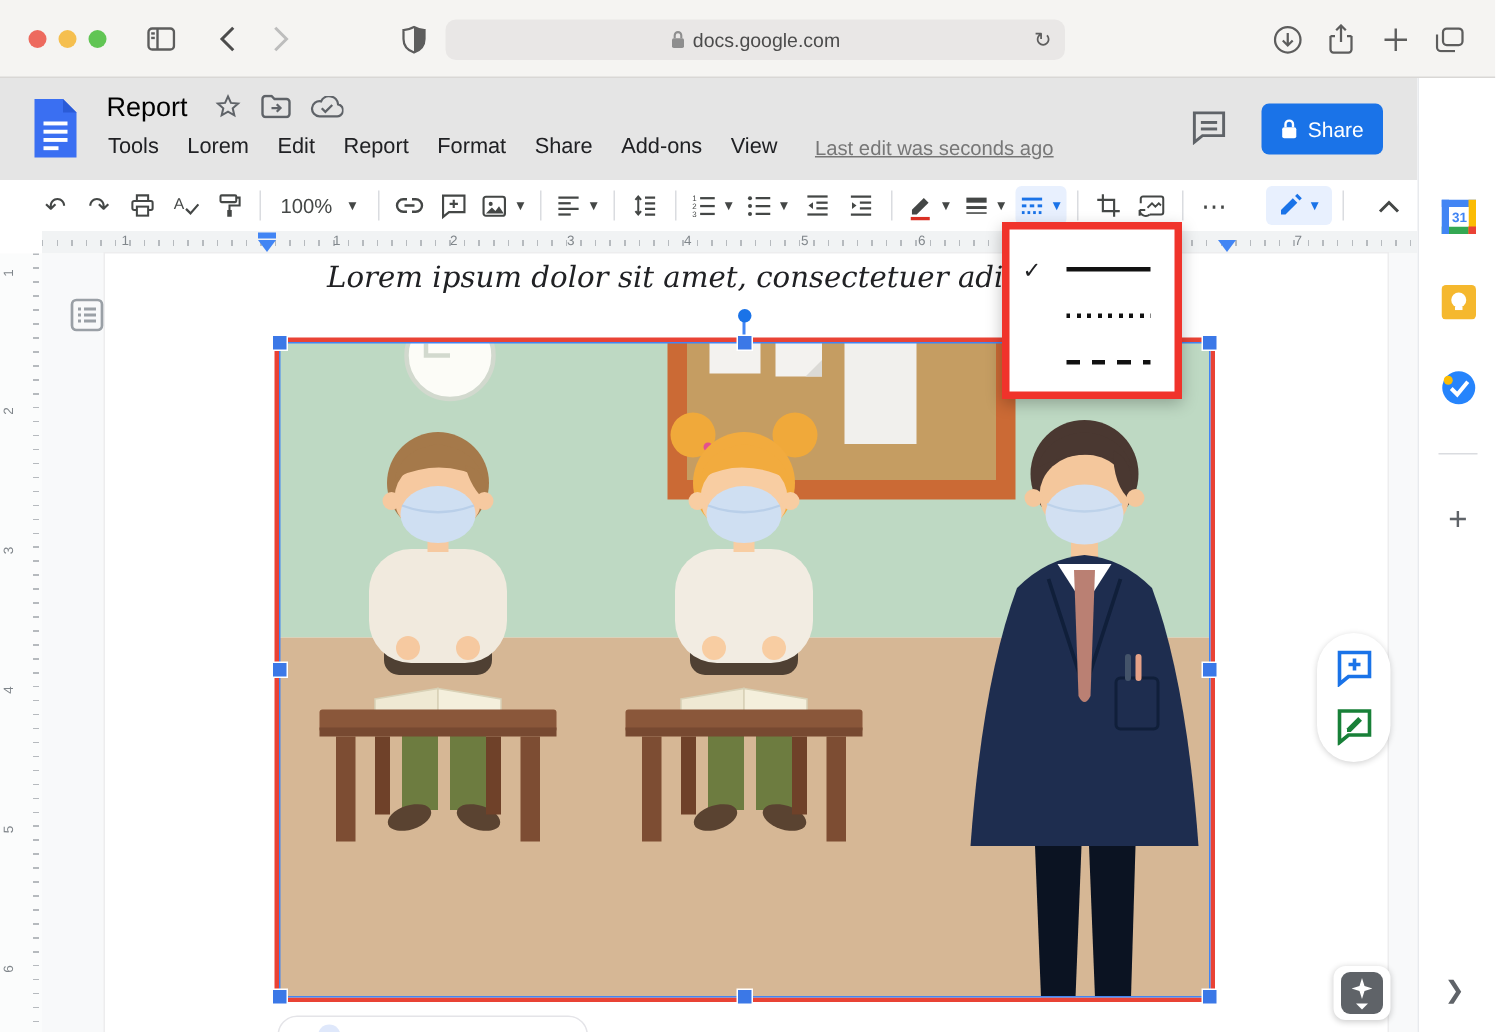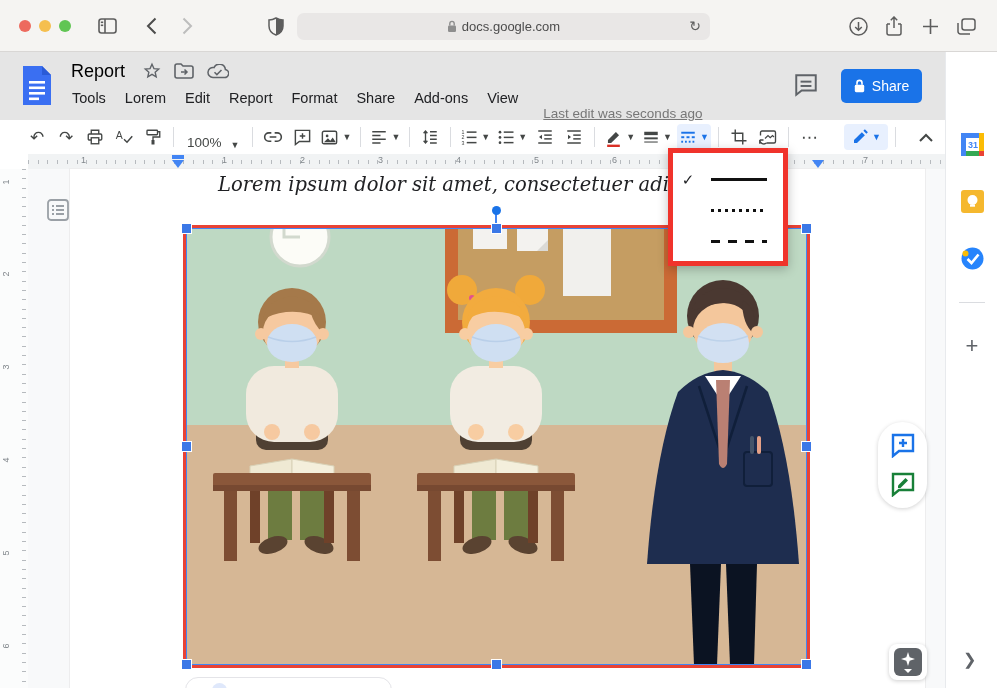--- a/index.html
+++ b/index.html
@@ -17,34 +17,34 @@
   .url-bar { position:absolute; left:297px; top:13px; width:413px; height:27px; background:#e9e7e6; border-radius:7px; display:flex; align-items:center; justify-content:center; gap:5px; color:#4c4c4c; font-size:13px; }
   .url-reload { position:absolute; right:9px; top:5px; color:#5d5d5d; font-size:14px; }
 
   
   .docs-header { position:absolute; left:0; top:52px; width:945px; height:68px; background:#e5e5e5; }
   .docs-logo { position:absolute; left:21px; top:12px; }
   .doc-title { position:absolute; left:71px; top:9px; font-size:18px; color:#000; }
   .title-ics { position:absolute; left:143px; top:10px; display:flex; gap:13px; color:#5f6368; align-items:center; }
   .menubar { position:absolute; left:72px; top:38px; display:flex; gap:19px; font-size:14.5px; color:#202124; }
   .menubar span { cursor:default; }
-  .last-edit { font-size:13.5px; color:#777; text-decoration:underline; margin-left:6px; align-self:center;margin-top:16px; }
+  .last-edit { font-size:13.5px; color:#777; text-decoration:underline; margin-left:6px; align-self:center; }
   .hdr-comment { position:absolute; left:793px; top:20px; color:#5f6368; }
   .share-btn { position:absolute; left:841px; top:17px; width:81px; height:34px; background:#1a73e8; border:none; border-radius:5px; color:#fff; font-size:14px; display:flex; align-items:center; justify-content:center; gap:7px; }
   .avatar { position:absolute; left:945px; top:18px; width:31px; height:31px; border-radius:50%;
             background:radial-gradient(circle at 50% 38%, #caa477 0 24%, #4a3a2b 25% 55%, #2c3042 56% 100%); border:1px solid #e0e0e0; }
 
   
   .toolbar { position:absolute; left:24px; top:120px; width:915px; height:34px; display:flex; align-items:center; gap:3px; color:#444746; }
   .tbtn { height:26px; min-width:26px; border-radius:4px; display:flex; align-items:center; justify-content:center; padding:0 2px; }
   .tbtn.active { background:#e8f0fe; color:#1a73e8; }
   .tsep { width:1px; height:20px; background:#dadce0; margin:0 4px; }
   .caret { font-size:9px; color:#444746; margin-left:3px; }
   .tbtn.active .caret { color:#1a73e8; }
-  .zoom-sel { font-size:13.5px; color:#444746; padding:0 6px; display:flex; align-items:flex-end; gap:6px; }
+  .zoom-sel { font-size:13.5px; color:#444746; padding:0 6px; display:flex; align-items:center; gap:6px; }
   .uglyph { font-size:17px; line-height:1; }
   .more-dots { font-size:17px; letter-spacing:1px; padding:0 5px; }
   .pen-pill { background:#e8f0fe; margin-left:auto; padding:0 7px; }
   .collapse { color:#444746; margin-left:10px; }
 
   
   .h-ruler { position:absolute; left:28px; top:154px; width:917px; height:15px; background:#f1f3f4; }
   .h-ticks { position:absolute; left:0; top:6px; width:100%; height:4px;
              background:repeating-linear-gradient(90deg,#b6babe 0 1px,transparent 1px 9.7px); }
   .h-num { position:absolute; top:1px; font-size:9px; color:#80868b; }

